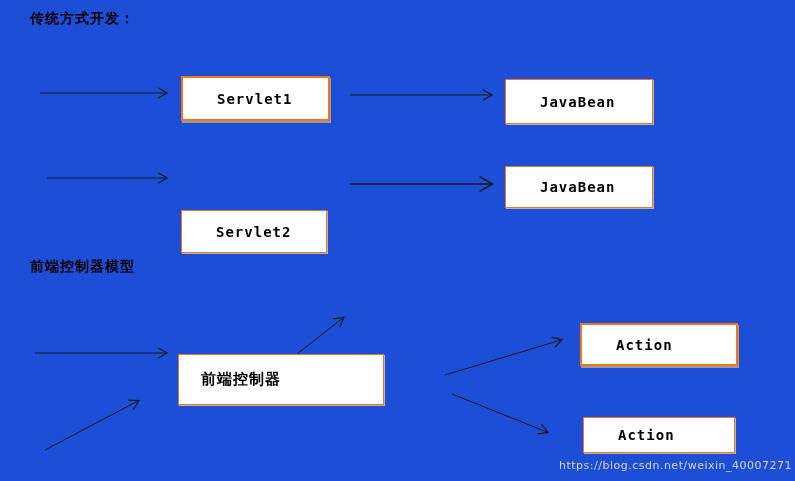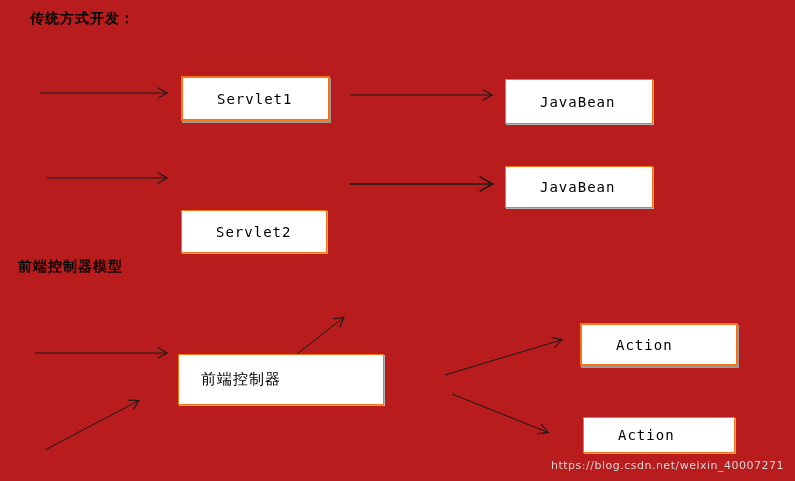--- a/index.html
+++ b/index.html
@@ -4,21 +4,21 @@
 <style>
   html, body {
     margin: 0;
     padding: 0;
     background: #ffffff;
   }
   .canvas {
     position: relative;
     width: 795px;
     height: 481px;
-    background: #b91c1c;
+    background: #1d4ed8;
     overflow: hidden;
     font-family: "DejaVu Sans", "Liberation Sans", sans-serif;
   }
   .arrow-layer {
     position: absolute;
     left: 0;
     top: 0;
     width: 795px;
     height: 481px;
   }
@@ -35,42 +35,42 @@
     letter-spacing: 1px;
   }
   .box {
     position: absolute;
     background: #ffffff;
     border: 1px solid #f97316;
     box-shadow: 1px 1px 0 #b5b5b5;
     display: flex;
     align-items: center;
     box-sizing: border-box;
-    font-weight: normal;
+    font-weight: bold;
     color: #000000;
   }
   .box.heavy {
     border-width: 2px;
     box-shadow: 1px 2px 0 #9a9a9a;
   }
   .mono-label {
     font-family: "DejaVu Sans Mono", "Liberation Mono", monospace;
     font-size: 14px;
     letter-spacing: 1px;
     padding-left: 34px;
   }
   .cn-label {
     font-size: 15px;
     letter-spacing: 1px;
     padding-left: 22px;
     text-align: right;
   }
   .watermark {
     position: absolute;
-    right: 11px;
+    right: 3px;
     top: 459px;
     font-size: 11px;
     color: #d6d6d6;
     letter-spacing: 0.5px;
     white-space: nowrap;
   }
 </style>
 </head>
 <body>
 
@@ -90,21 +90,21 @@
 
     <line x1="35" y1="353" x2="166" y2="353" marker-end="url(#openArrow)"></line>
     <line x1="45" y1="450" x2="138" y2="401" marker-end="url(#openArrow)"></line>
     <line x1="297" y1="354" x2="343" y2="318" marker-end="url(#openArrow)"></line>
     <line x1="445" y1="375" x2="561" y2="340" marker-end="url(#openArrow)"></line>
     <line x1="452" y1="394" x2="547" y2="432" marker-end="url(#openArrow)"></line>
   </svg>
 
   <div class="diagram-label" style="left:30px; top:10px;">传统方式开发：</div>
 
-  <div class="diagram-label" style="left:18px; top:258px;">前端控制器模型</div>
+  <div class="diagram-label" style="left:30px; top:258px;">前端控制器模型</div>
 
 
   <div class="box heavy" style="left:181px; top:76px; width:149px; height:45px;">
     <span class="mono-label">Servlet1</span>
   </div>
 
   <div class="box" style="left:505px; top:79px; width:148px; height:45px;">
     <span class="mono-label">JavaBean</span>
   </div>
 

